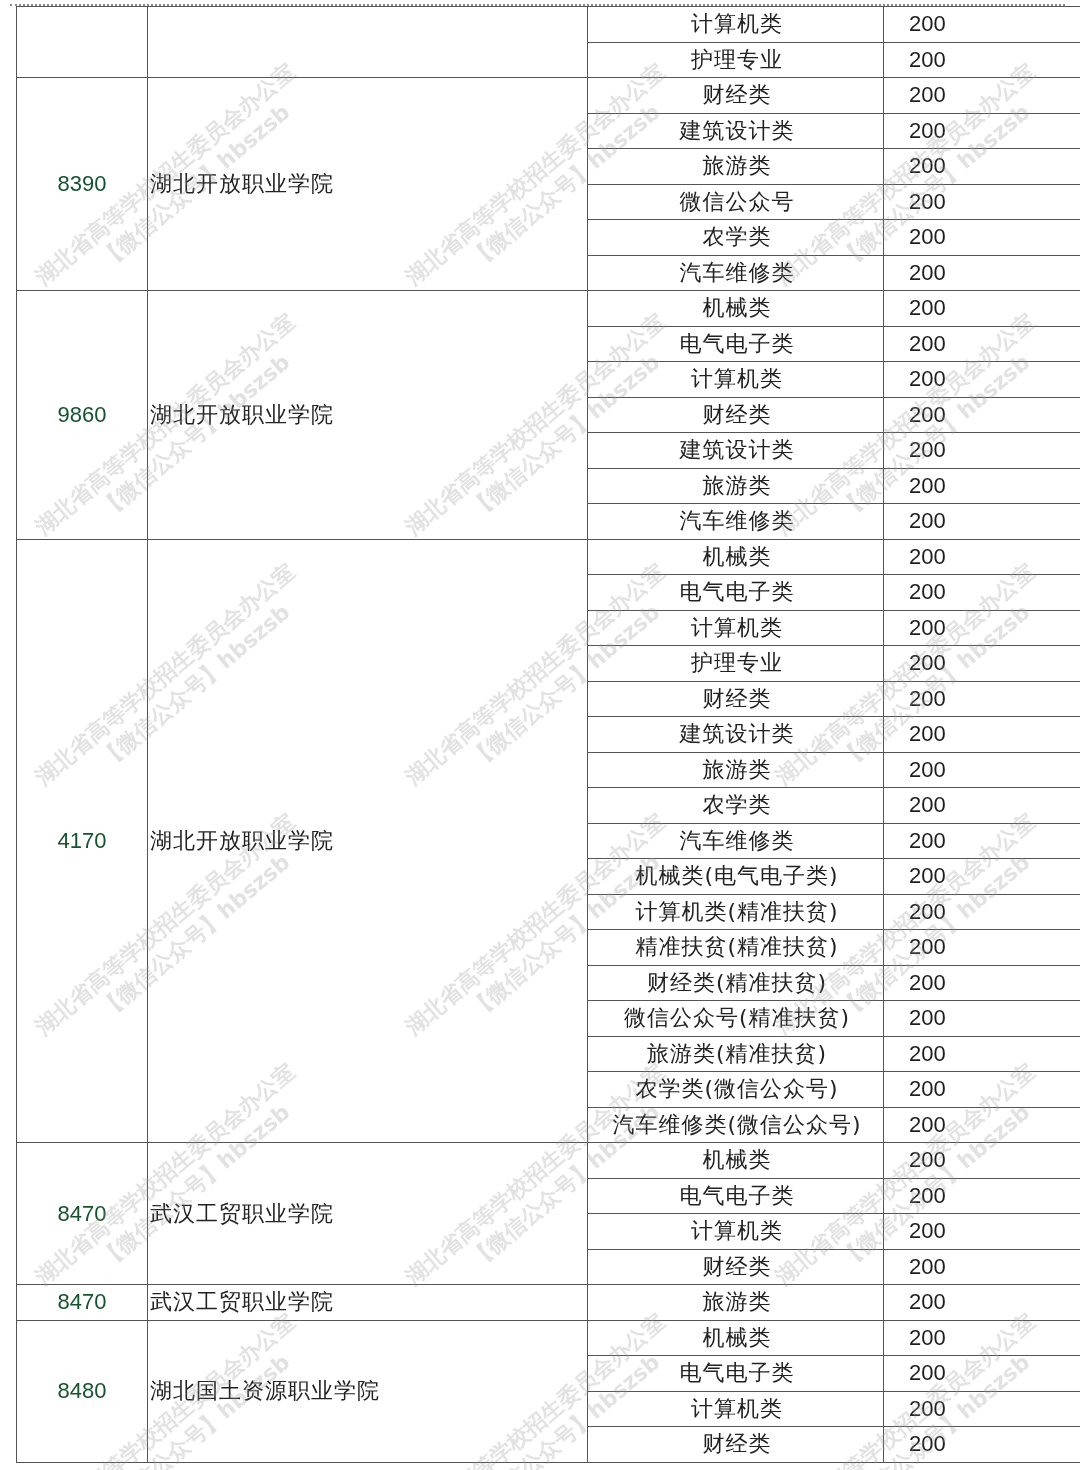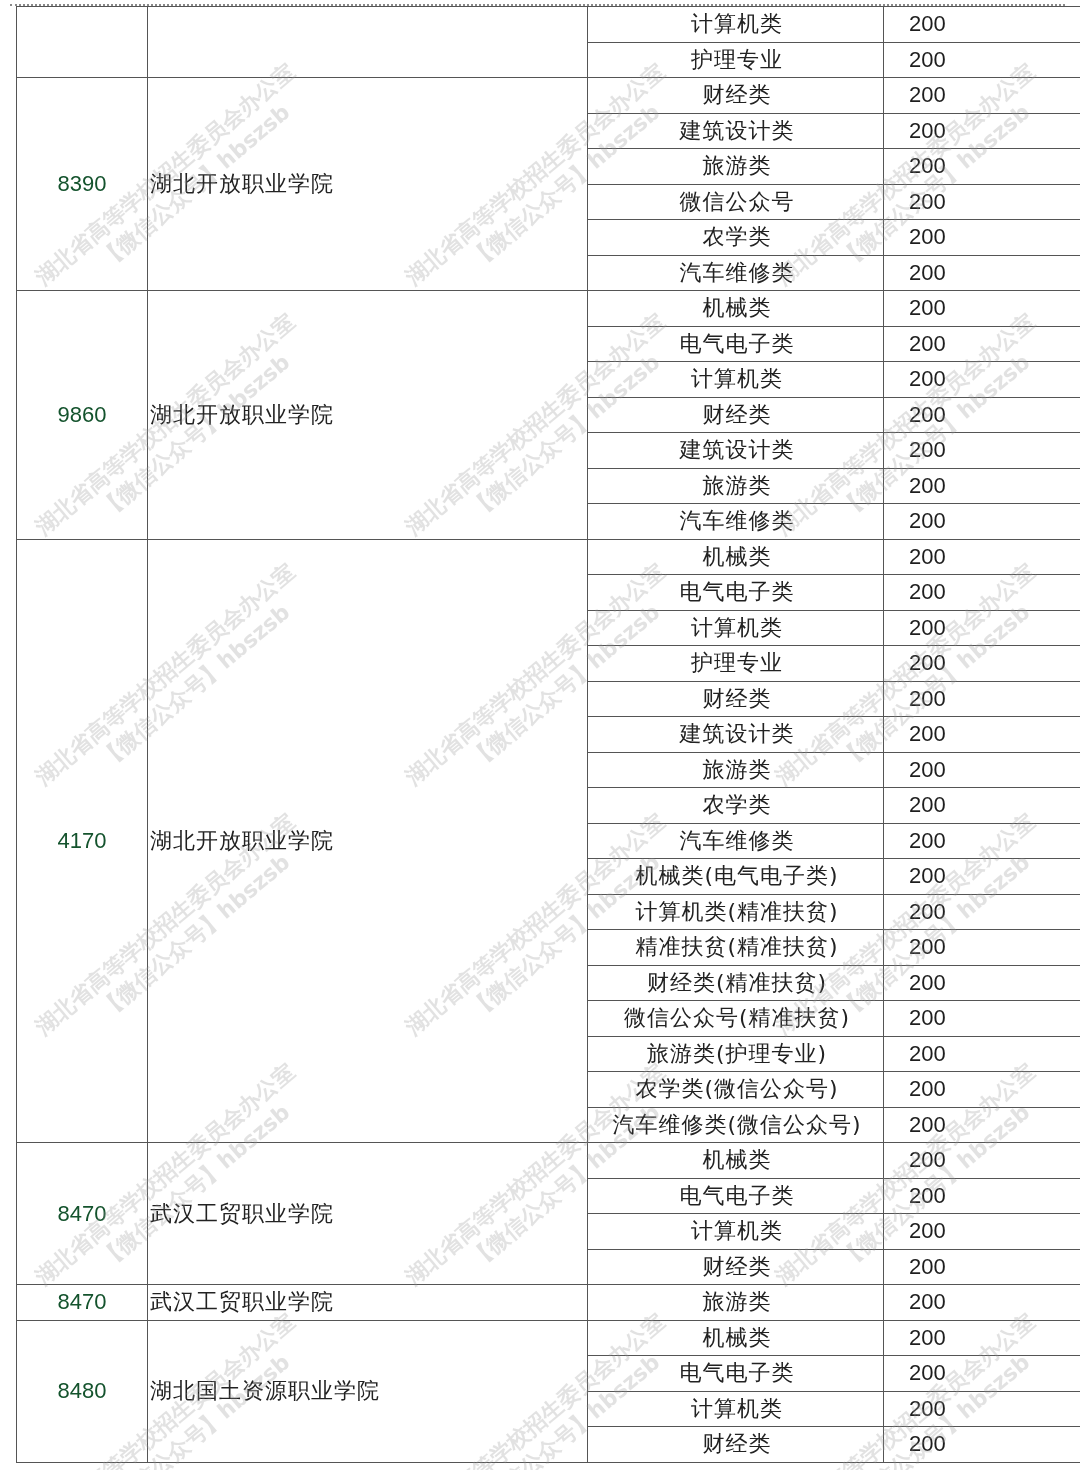--- a/index.html
+++ b/index.html
@@ -215,21 +215,21 @@
       </tr>
       <tr>
         <td class="major">财经类(精准扶贫)</td>
         <td class="quota">200</td>
       </tr>
       <tr>
         <td class="major">微信公众号(精准扶贫)</td>
         <td class="quota">200</td>
       </tr>
       <tr>
-        <td class="major">旅游类(护理专业)</td>
+        <td class="major">旅游类(精准扶贫)</td>
         <td class="quota">200</td>
       </tr>
       <tr>
         <td class="major">农学类(微信公众号)</td>
         <td class="quota">200</td>
       </tr>
       <tr>
         <td class="major">汽车维修类(微信公众号)</td>
         <td class="quota">200</td>
       </tr>

